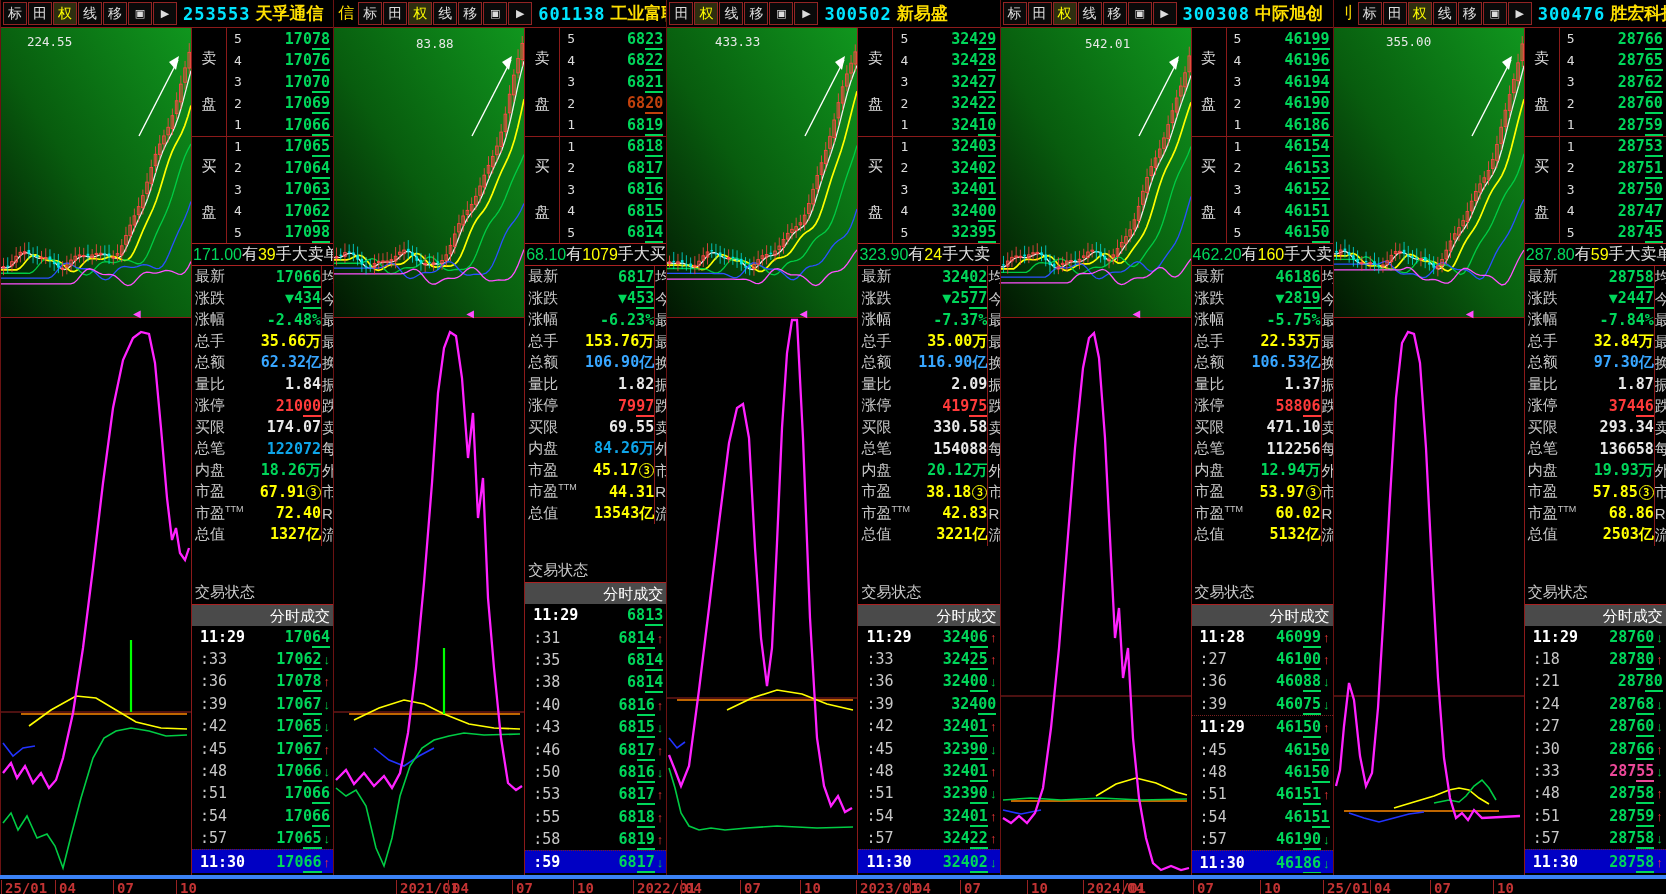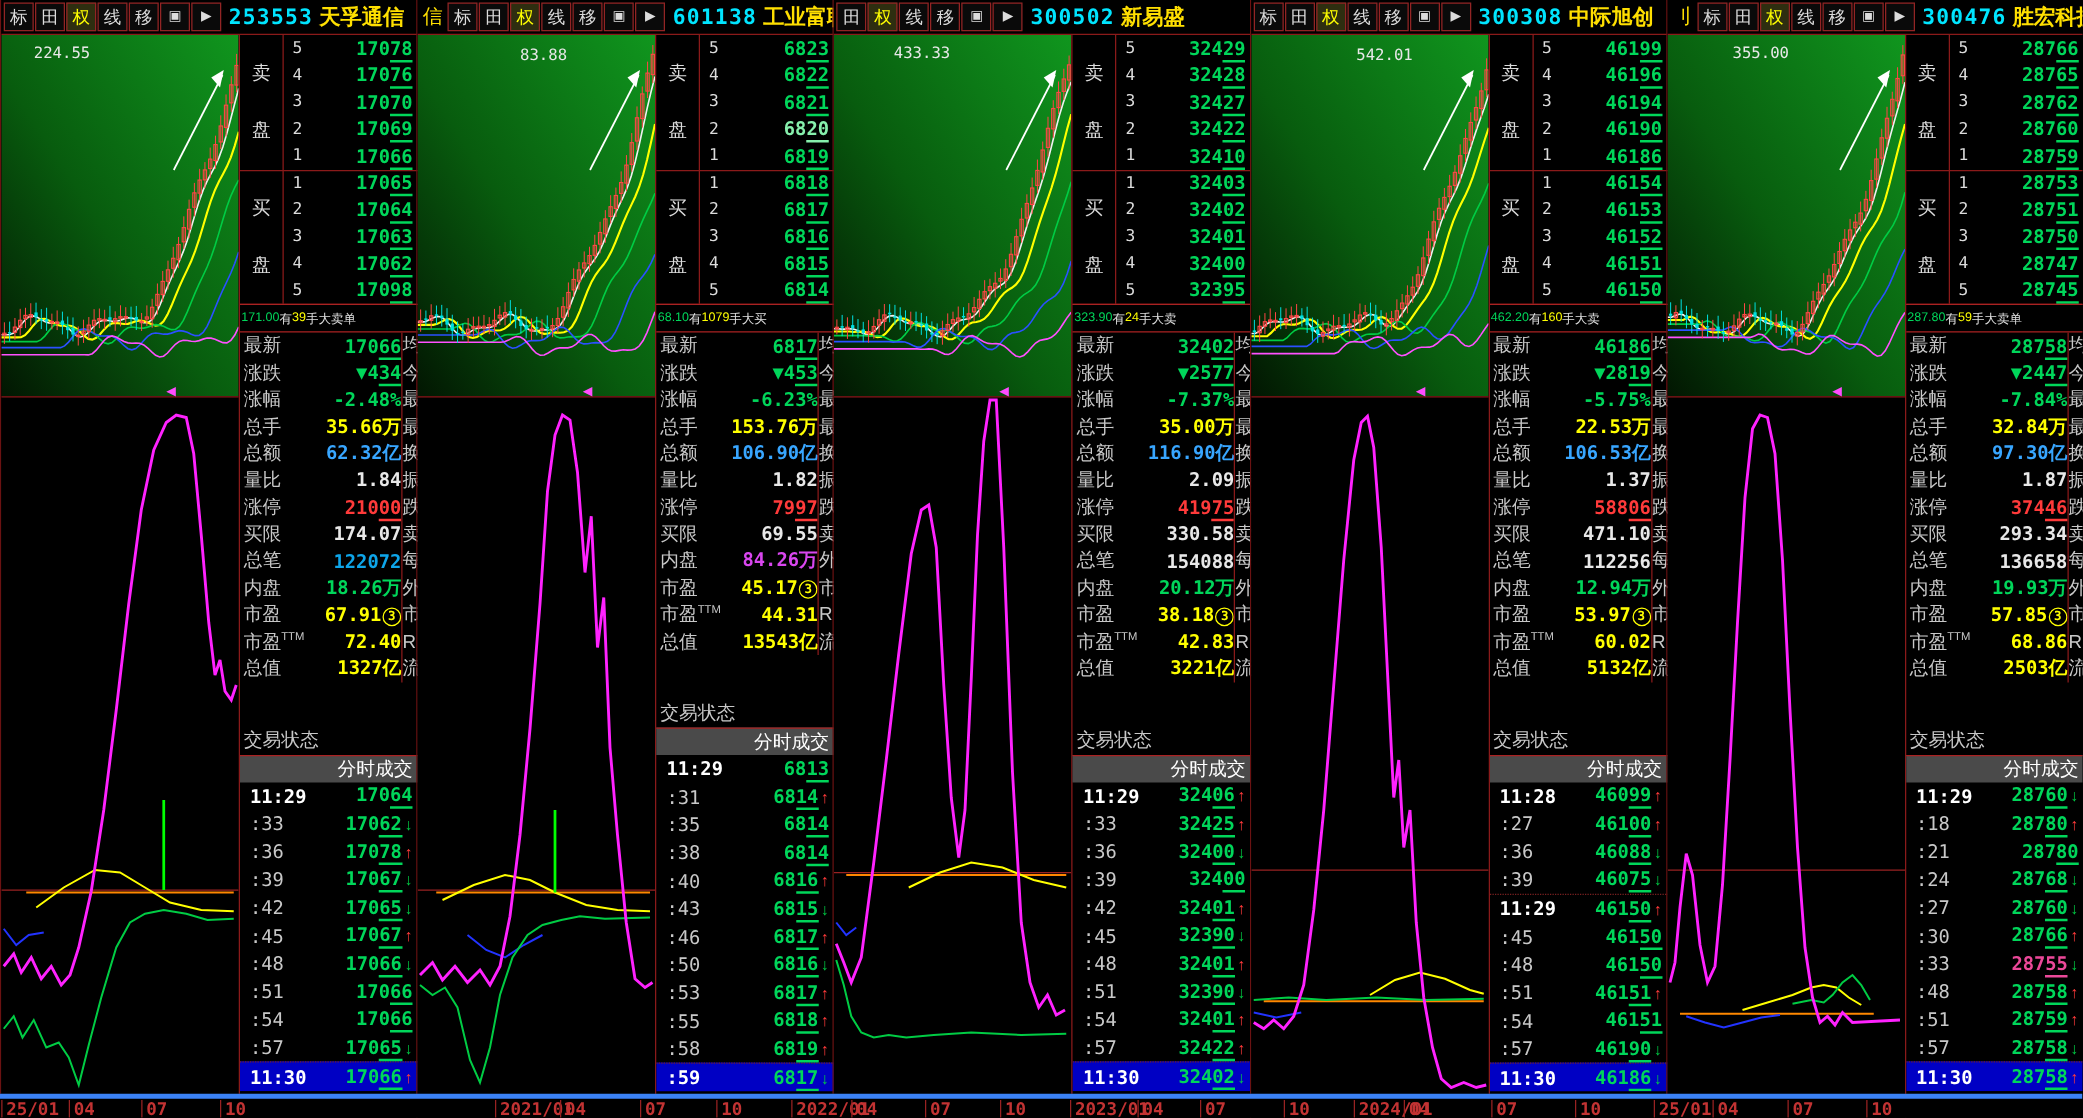--- a/index.html
+++ b/index.html
@@ -27,21 +27,21 @@
         background:#000;}
   .obhalf{position:absolute;left:0;right:0;display:flex;border-bottom:1px solid #8b1a1a;}
   .vlab{width:34px;display:flex;flex-direction:column;justify-content:space-around;align-items:center;
         color:#dcdcdc;font-size:15px;border-right:1px solid #8b1a1a;padding:8px 0;}
   .obrows{flex:1;}
   .obrow{height:21.5px;display:flex;align-items:center;justify-content:space-between;padding:0 5px 0 7px;}
   .lvl{color:#dcdcdc;font-size:13px;font-family:"DejaVu Sans Mono",monospace;}
   .prc{color:#00d65a;font-size:15px;font-weight:bold;font-family:"DejaVu Sans Mono",monospace;}
   .u2{border-bottom:2px solid currentColor;}
   .tickline{position:absolute;top:215px;left:0;right:0;height:21px;border-top:1px solid #a22;
-            border-bottom:1px solid #a22;display:flex;align-items:center;font-size:10px;
+            border-bottom:1px solid #a22;display:flex;align-items:center;font-size:16px;
             white-space:nowrap;overflow:hidden;padding-left:1px;}
   .tg{color:#00d65a}.tw{color:#e0e0e0}.ty{color:#ffff00}
   .qrows{position:absolute;top:238px;left:0;right:14px;}
   .qrow{height:21.5px;display:flex;align-items:center;justify-content:space-between;padding-left:3px;}
   .qlab{color:#c8c8c8;font-size:15px;white-space:nowrap;}
   .qlab sup{font-size:9px;}
   .qval{font-size:15px;font-weight:bold;font-family:"DejaVu Sans Mono",monospace;white-space:nowrap;}
   .circ{display:inline-block;width:13px;height:13px;border:1px solid currentColor;border-radius:50%;
         font-size:10px;line-height:13px;text-align:center;margin-left:1px;vertical-align:1px;}
   .scol{position:absolute;top:238px;right:0;width:13px;border-left:1px solid #8b1a1a;overflow:hidden;}
@@ -524,21 +524,21 @@
             <div class="obrow">
               <span class="lvl">4</span>
               <span class="prc" style="color: rgb(0, 214, 90);"><span>68</span><span class="u2">22</span></span>
             </div>
             <div class="obrow">
               <span class="lvl">3</span>
               <span class="prc" style="color: rgb(0, 214, 90);"><span>68</span><span class="u2">21</span></span>
             </div>
             <div class="obrow">
               <span class="lvl">2</span>
-              <span class="prc" style="color: #86efac;"><span>68</span><span class="u2">20</span></span>
+              <span class="prc" style="color: #c2410c;"><span>68</span><span class="u2">20</span></span>
             </div>
             <div class="obrow">
               <span class="lvl">1</span>
               <span class="prc" style="color: rgb(0, 214, 90);"><span>68</span><span class="u2">19</span></span>
             </div>
           </div>
         </div>
         <div class="obhalf" style="top: 107.5px; height: 107.5px;">
           <div class="vlab">
             <span>买</span>
@@ -601,21 +601,21 @@
           <div class="qrow">
             <span class="qlab">涨停</span>
             <span class="qval" style="color: rgb(255, 58, 58);"><span>79</span><span class="u2">97</span></span>
           </div>
           <div class="qrow">
             <span class="qlab">买限</span>
             <span class="qval" style="color: rgb(232, 232, 232);">69.55</span>
           </div>
           <div class="qrow">
             <span class="qlab">内盘</span>
-            <span class="qval" style="color: #d946ef;">84.26万</span>
+            <span class="qval" style="color: #0ea5e9;">84.26万</span>
           </div>
           <div class="qrow">
             <span class="qlab">市盈</span>
             <span class="qval" style="color: rgb(255, 255, 0);">45.17<span class="circ">3</span></span>
           </div>
           <div class="qrow">
             <span class="qlab">市盈<sup>TTM</sup></span>
             <span class="qval" style="color: rgb(255, 255, 0);">44.31</span>
           </div>
           <div class="qrow">

